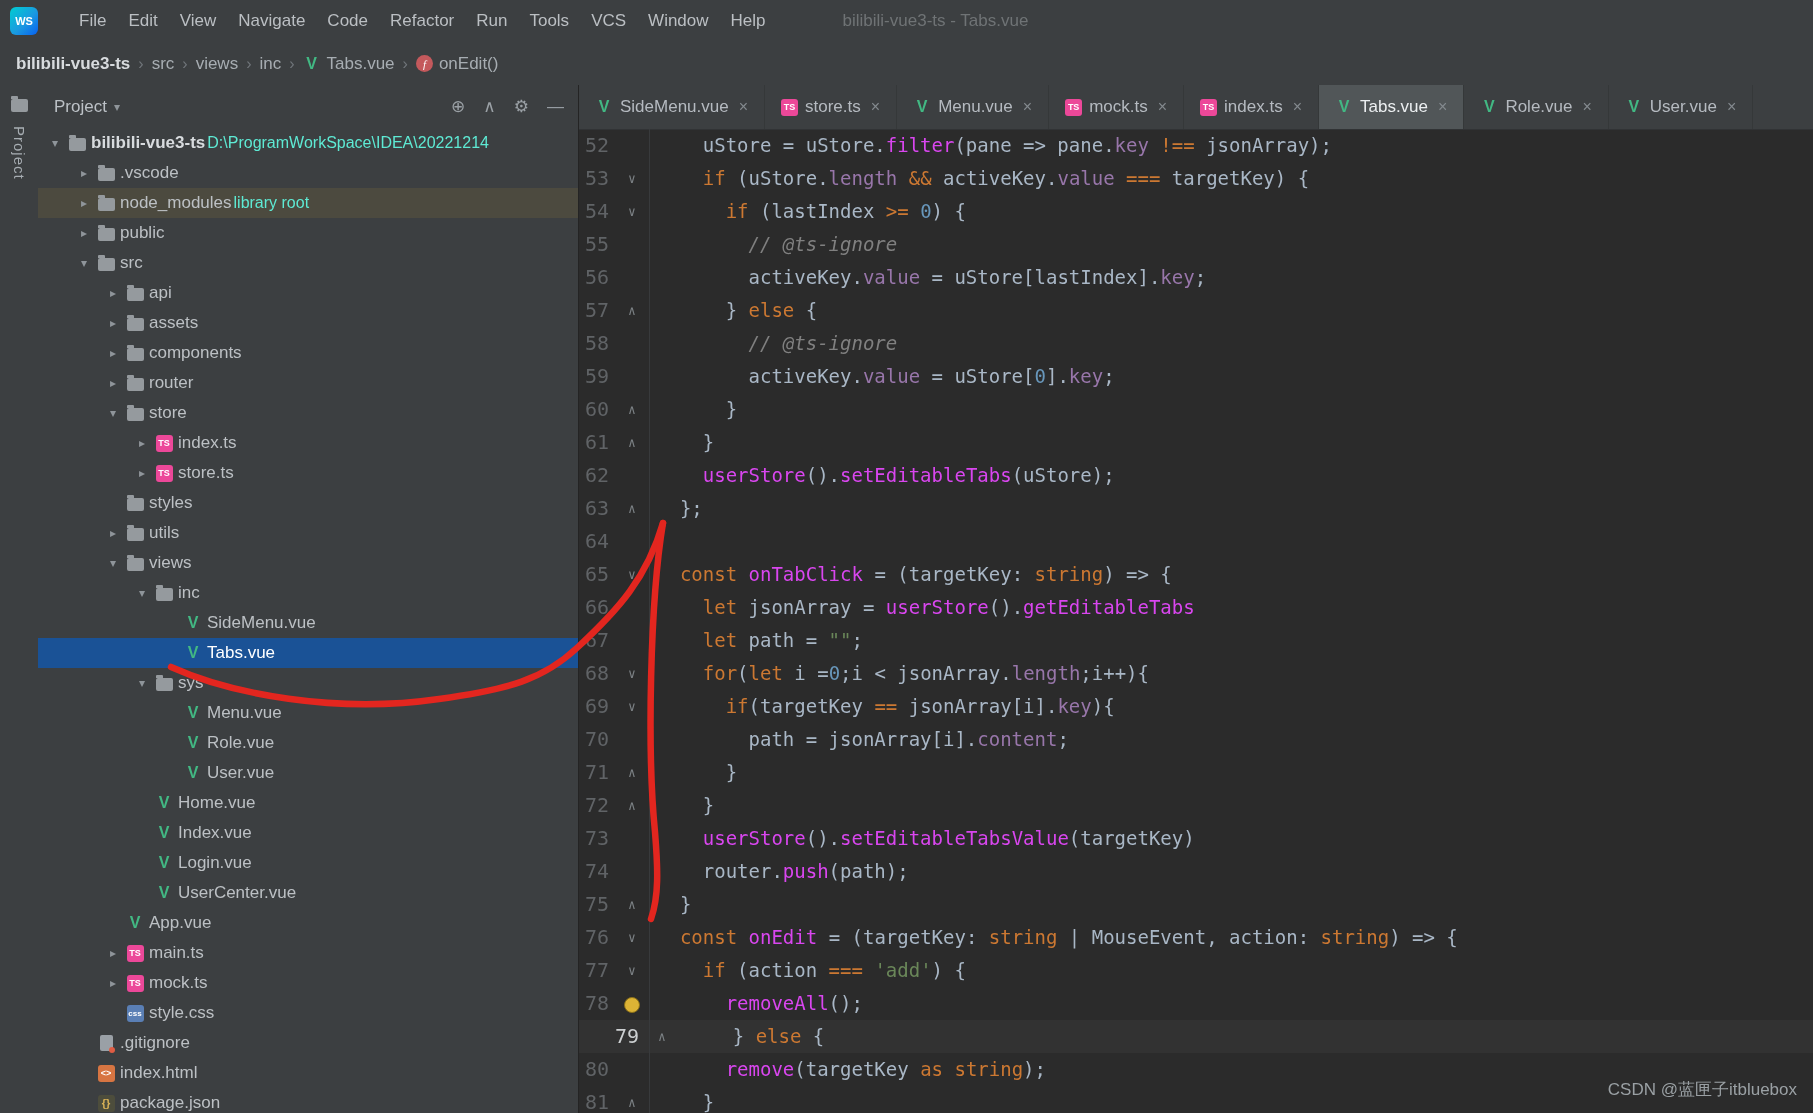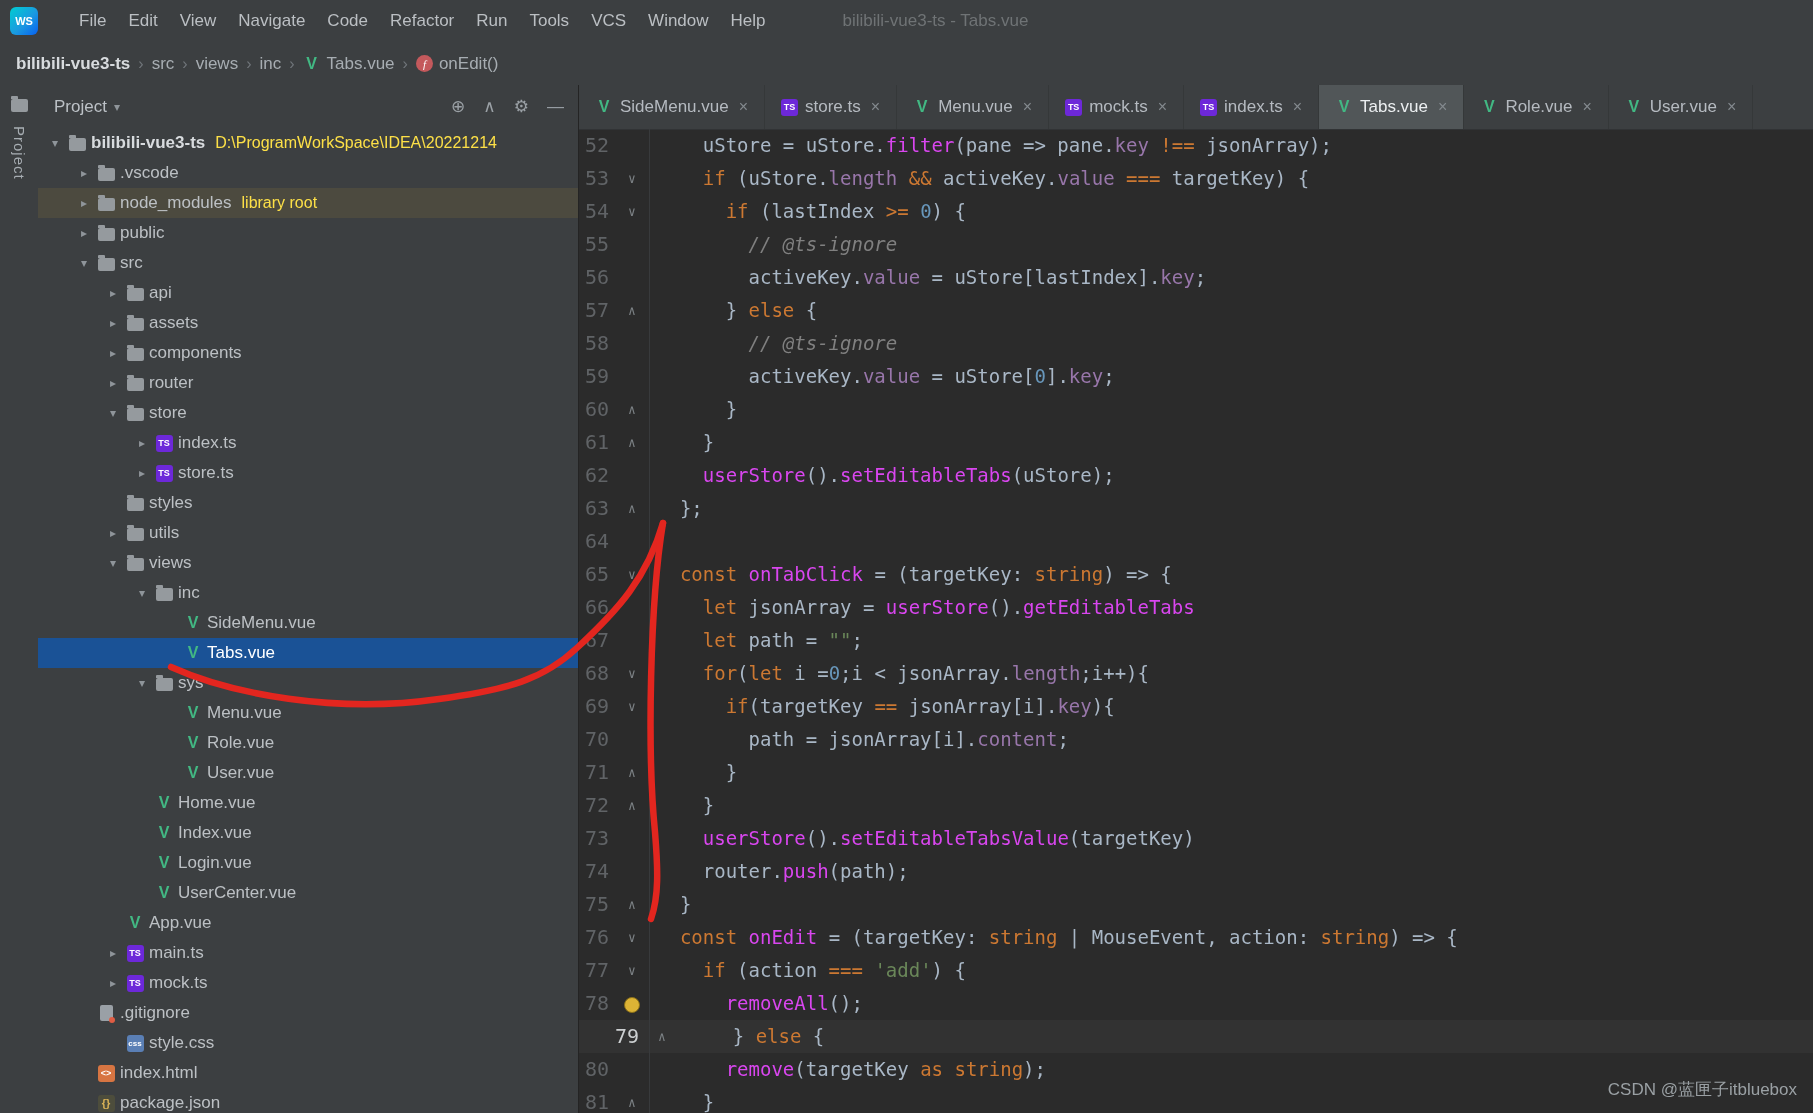--- a/index.html
+++ b/index.html
@@ -35,27 +35,27 @@
   .ph-icons{margin-left:auto;display:flex;gap:18px;color:#9aa0a5;font-size:17px;align-items:center;}
   .ph-ic{cursor:default;}
   .tree{position:absolute;top:43px;left:0;right:0;bottom:0;overflow:hidden;}
   .trow{height:30px;display:flex;align-items:center;white-space:nowrap;font-size:17px;color:#bcc0c4;}
   .trow.sel{background:#1a5296;color:#ffffff;}
   .trow.hl{background:#4c4a3f;}
   .trow.bold .tlabel{font-weight:bold;color:#d8dbde;}
   .chev,.chevron-none{width:22px;text-align:center;color:#8f959a;font-size:12px;flex:none;}
   .ticon{width:22px;display:flex;justify-content:center;flex:none;}
   .tlabel{margin-left:3px;}
-  .tsuffix{margin-left:10px;color:#fde047;font-size:16px;}
+  .tsuffix{margin-left:2px;color:#5eead4;font-size:16px;}
   
   .ic{display:inline-flex;align-items:center;justify-content:center;flex:none;}
   .ic-folder{width:17px;height:13px;background:#959a9e;border-radius:2px;position:relative;margin-top:2px;}
   .ic-folder::before{content:"";position:absolute;top:-3px;left:0;width:7px;height:3px;background:#959a9e;border-radius:1px 1px 0 0;}
   .ic-vue{color:#42b883;font-weight:bold;font-size:16px;width:18px;}
-  .ic-ts{width:17px;height:17px;background:#6d28d9;border-radius:3px;color:#fff;font-size:9px;font-weight:bold;}
+  .ic-ts{width:17px;height:17px;background:#ec4899;border-radius:3px;color:#fff;font-size:9px;font-weight:bold;}
   .ic-css{width:17px;height:17px;background:#5a7fb5;border-radius:3px;color:#fff;font-size:8px;font-weight:bold;}
   .ic-git{width:13px;height:16px;background:#9aa0a6;border-radius:2px;position:relative;}
   .ic-git::after{content:"";position:absolute;right:-2px;bottom:-2px;width:6px;height:6px;border-radius:50%;background:#e05d44;}
   .ic-html{width:17px;height:17px;background:#d77542;border-radius:3px;color:#fff;font-size:9px;font-weight:bold;}
   .ic-json{width:17px;height:17px;background:#4d4d3c;border-radius:3px;color:#d8b157;font-size:11px;font-weight:bold;}
   .ic-fn{width:17px;height:17px;background:#c4595c;border-radius:50%;color:#fff;font-size:11px;font-style:italic;font-family:"Liberation Serif",serif;}
   
   .editor{position:absolute;top:85px;left:579px;right:0;bottom:0;background:#2b2b2b;overflow:hidden;}
   .tabbar{height:44px;background:#3c3f41;display:flex;border-bottom:1px solid #313335;overflow:hidden;}
   .tab{display:flex;align-items:center;gap:7px;padding:0 16px;font-size:17px;color:#b5bac0;border-right:1px solid #353839;cursor:default;white-space:nowrap;}
@@ -340,33 +340,33 @@
         </span>
         <span class="tlabel">main.ts</span>
       </div>
       <div class="trow" style="padding-left: 64px;">
         <span class="chev">▸</span>
         <span class="ticon">
           <span class="ic ic-ts">TS</span>
         </span>
         <span class="tlabel">mock.ts</span>
       </div>
+      <div class="trow" style="padding-left: 64px;">
+        <span class="chevron-none"></span>
+        <span class="ticon">
+          <span class="ic ic-css">css</span>
+        </span>
+        <span class="tlabel">style.css</span>
+      </div>
       <div class="trow" style="padding-left: 35px;">
         <span class="chevron-none"></span>
         <span class="ticon">
           <span class="ic ic-git"></span>
         </span>
         <span class="tlabel">.gitignore</span>
-      </div>
-      <div class="trow" style="padding-left: 64px;">
-        <span class="chevron-none"></span>
-        <span class="ticon">
-          <span class="ic ic-css">css</span>
-        </span>
-        <span class="tlabel">style.css</span>
       </div>
       <div class="trow" style="padding-left: 35px;">
         <span class="chevron-none"></span>
         <span class="ticon">
           <span class="ic ic-html">&lt;&gt;</span>
         </span>
         <span class="tlabel">index.html</span>
       </div>
       <div class="trow" style="padding-left: 35px;">
         <span class="chevron-none"></span>

